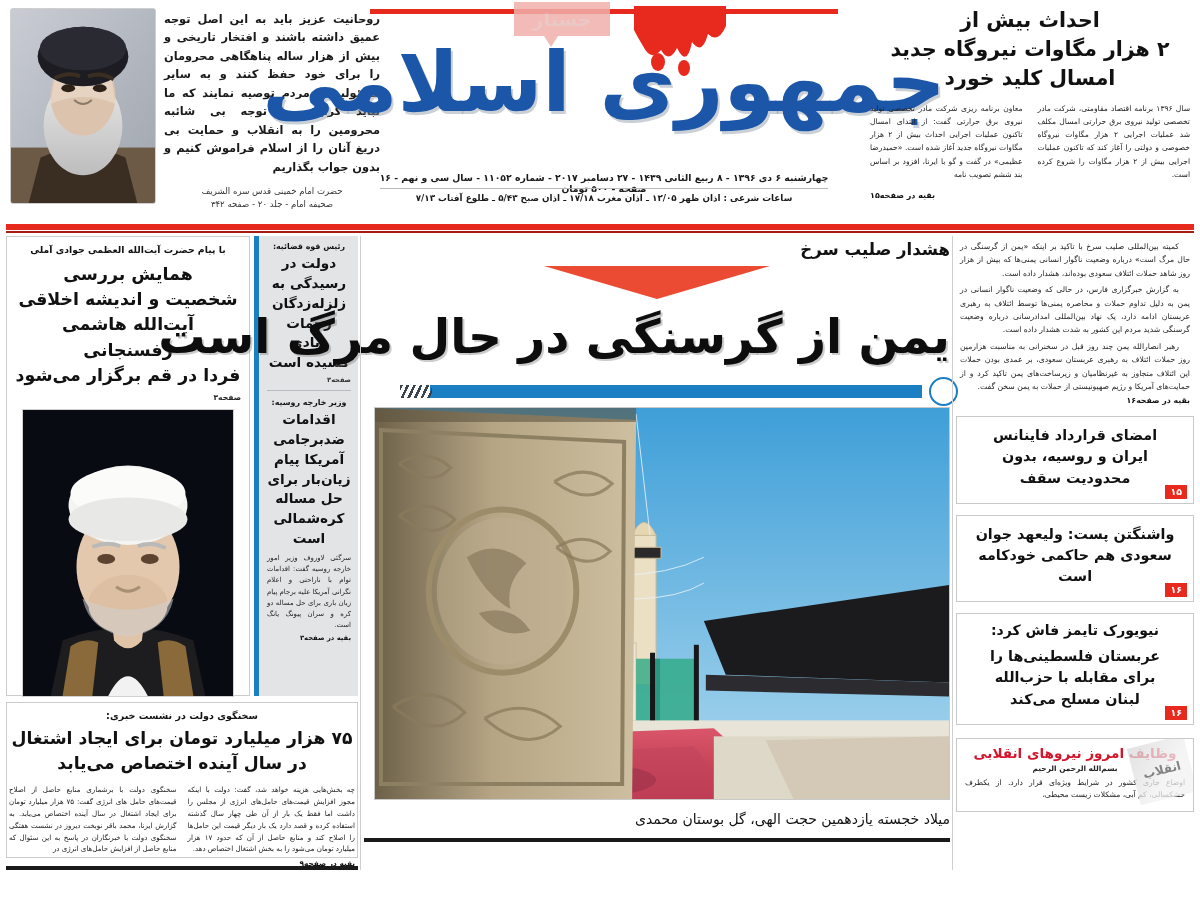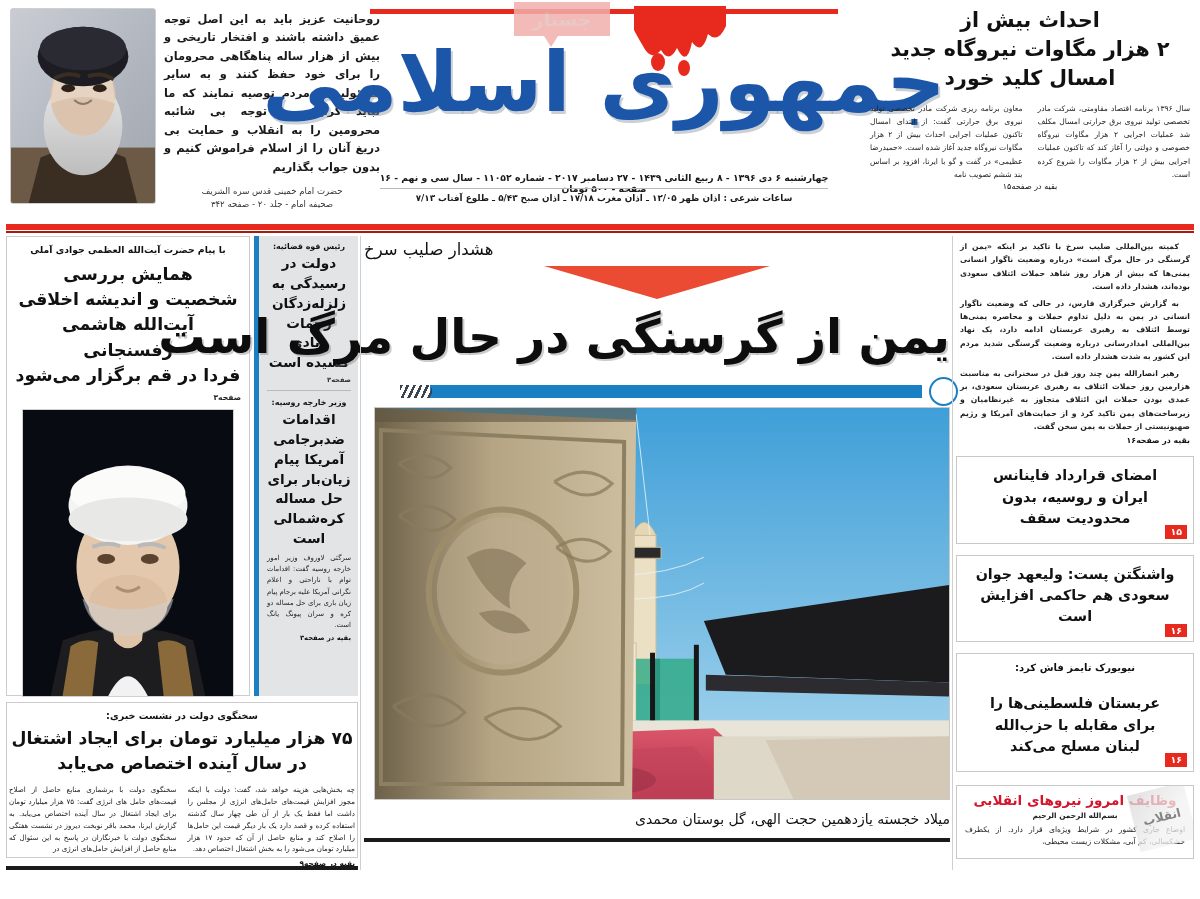--- a/index.html
+++ b/index.html
@@ -77,21 +77,21 @@
   
   .tr-article{ position:absolute; left:864px; top:4px; width:332px; height:214px; padding:2px 6px; }
   .tr-head{
     text-align:center; font-size:20.5px; line-height:1.42; font-weight:700; color:#111;
     direction:rtl;
   }
   .tr-cols{ display:flex; flex-direction:row-reverse; gap:15px; margin-top:9px; }
   .tr-col{
     flex:1; font-size:7.6px; line-height:1.72; text-align:justify; color:#222;
   }
-  .tr-cont{ margin-top:1px; font-size:8px; font-weight:400; text-align:center; color:#111; }
+  .tr-cont{ margin-top:10px; font-size:8px; font-weight:700; text-align:left; color:#111; }
 
   
   .band-red{ position:absolute; left:6px; top:224px; width:1188px; height:6px; background:#e8291e; }
   .band-red2{ position:absolute; left:6px; top:231px; width:1188px; height:2px; background:#aa1a12; }
 
   
   .main{ position:absolute; left:0; top:236px; width:1200px; height:663px; }
 
   
   .col-left{ position:absolute; left:6px; top:0; width:244px; height:460px;
@@ -128,21 +128,21 @@
   .bl-head{ text-align:center; font-size:17.2px; line-height:1.45; font-weight:700;
     color:#111; margin-top:5px; direction:rtl; }
   .bl-cols{ display:flex; flex-direction:row-reverse; gap:11px; margin-top:8px; }
   .bl-col{ flex:1; font-size:7.1px; line-height:1.68; text-align:justify; color:#222; }
   .bl-cont{ font-size:7.4px; font-weight:700; color:#111; text-align:right; margin-top:3px; }
   .bl-rule{ position:absolute; left:6px; top:630px; width:352px; height:4px; background:#1a1a1a; }
 
   
   .center{ position:absolute; left:364px; top:0; width:586px; height:663px; }
   .kicker-main{
-    text-align:left; font-size:16.5px; font-weight:400; color:#111;
+    text-align:right; font-size:16.5px; font-weight:700; color:#111;
     direction:rtl; margin-top:4px;
   }
   .tri{
     width:0; height:0; margin:7px auto 0;
     border-left:113px solid transparent; border-right:113px solid transparent;
     border-top:33px solid #eb4b33;
   }
   .head-main{
     text-align:center; font-size:47px; line-height:1.18; font-weight:700;
     color:#0d0d0d; direction:rtl; margin-top:10px; white-space:nowrap;
@@ -166,28 +166,28 @@
   .caption{
     margin-top:9px; text-align:right; font-size:14px; line-height:1.5;
     font-weight:400; color:#111; direction:rtl;
   }
   .cap-rule{ margin-top:8px; height:4px; background:#1a1a1a; }
 
   
   .col-right{ position:absolute; left:956px; top:0; width:238px; height:663px; }
   .cr-body{ font-size:7.7px; line-height:1.74; text-align:justify; color:#1f1f1f;
     direction:rtl; padding:4px 4px 0 4px; }
-  .cr-body p{ margin-bottom:3px; text-indent:11px;font-weight:bold; }
+  .cr-body p{ margin-bottom:3px; text-indent:11px; }
   .cr-cont{ font-size:7.8px; font-weight:700; text-align:right; color:#111; padding:0 4px; }
 
   .cr-item{
     position:relative; border:1px solid #c9c9c9; background:#fff;
     padding:8px 18px 14px; margin-top:11px; min-height:52px;
   }
-  .cr-item-kicker{ text-align:center; font-size:10px; font-weight:700; color:#111; direction:rtl; margin-bottom:20px; }
+  .cr-item-kicker{ text-align:center; font-size:14px; font-weight:700; color:#111; direction:rtl; margin-bottom:8px; }
   .cr-item-head{ text-align:center; font-size:14.3px; line-height:1.48; font-weight:700;
     color:#111; direction:rtl; }
   .cr-badge{
     position:absolute; right:6px; bottom:4px; background:#e8291e; color:#fff;
     font-size:9.5px; font-weight:700; padding:1px 5px; line-height:1.25;
   }
 
   .cr-green{
     position:relative; margin-top:13px; border:1px solid #c9c9c9; background:#fff;
     height:74px; overflow:hidden;
@@ -469,21 +469,21 @@
         <p>رهبر انصارالله یمن چند روز قبل در سخنرانی به مناسبت هزارمین روز حملات ائتلاف به رهبری عربستان سعودی، بر عمدی بودن حملات این ائتلاف متجاوز به غیرنظامیان و زیرساخت‌های یمن تاکید کرد و از حمایت‌های آمریکا و رژیم صهیونیستی از حملات به یمن سخن گفت.</p>
       </div>
       <div class="cr-cont">بقیه در صفحه۱۶</div>
 
       <div class="cr-item">
         <div class="cr-item-head">امضای قرارداد فاینانس ایران و روسیه، بدون محدودیت سقف</div>
         <div class="cr-badge">۱۵</div>
       </div>
 
       <div class="cr-item">
-        <div class="cr-item-head">واشنگتن پست: ولیعهد جوان سعودی هم حاکمی افزایش است</div>
+        <div class="cr-item-head">واشنگتن پست: ولیعهد جوان سعودی هم حاکمی خودکامه است</div>
         <div class="cr-badge">۱۶</div>
       </div>
 
       <div class="cr-item">
         <div class="cr-item-kicker">نیویورک تایمز فاش کرد:</div>
         <div class="cr-item-head">عربستان فلسطینی‌ها را برای مقابله با حزب‌الله لبنان مسلح می‌کند</div>
         <div class="cr-badge">۱۶</div>
       </div>
 
       <div class="cr-green">

